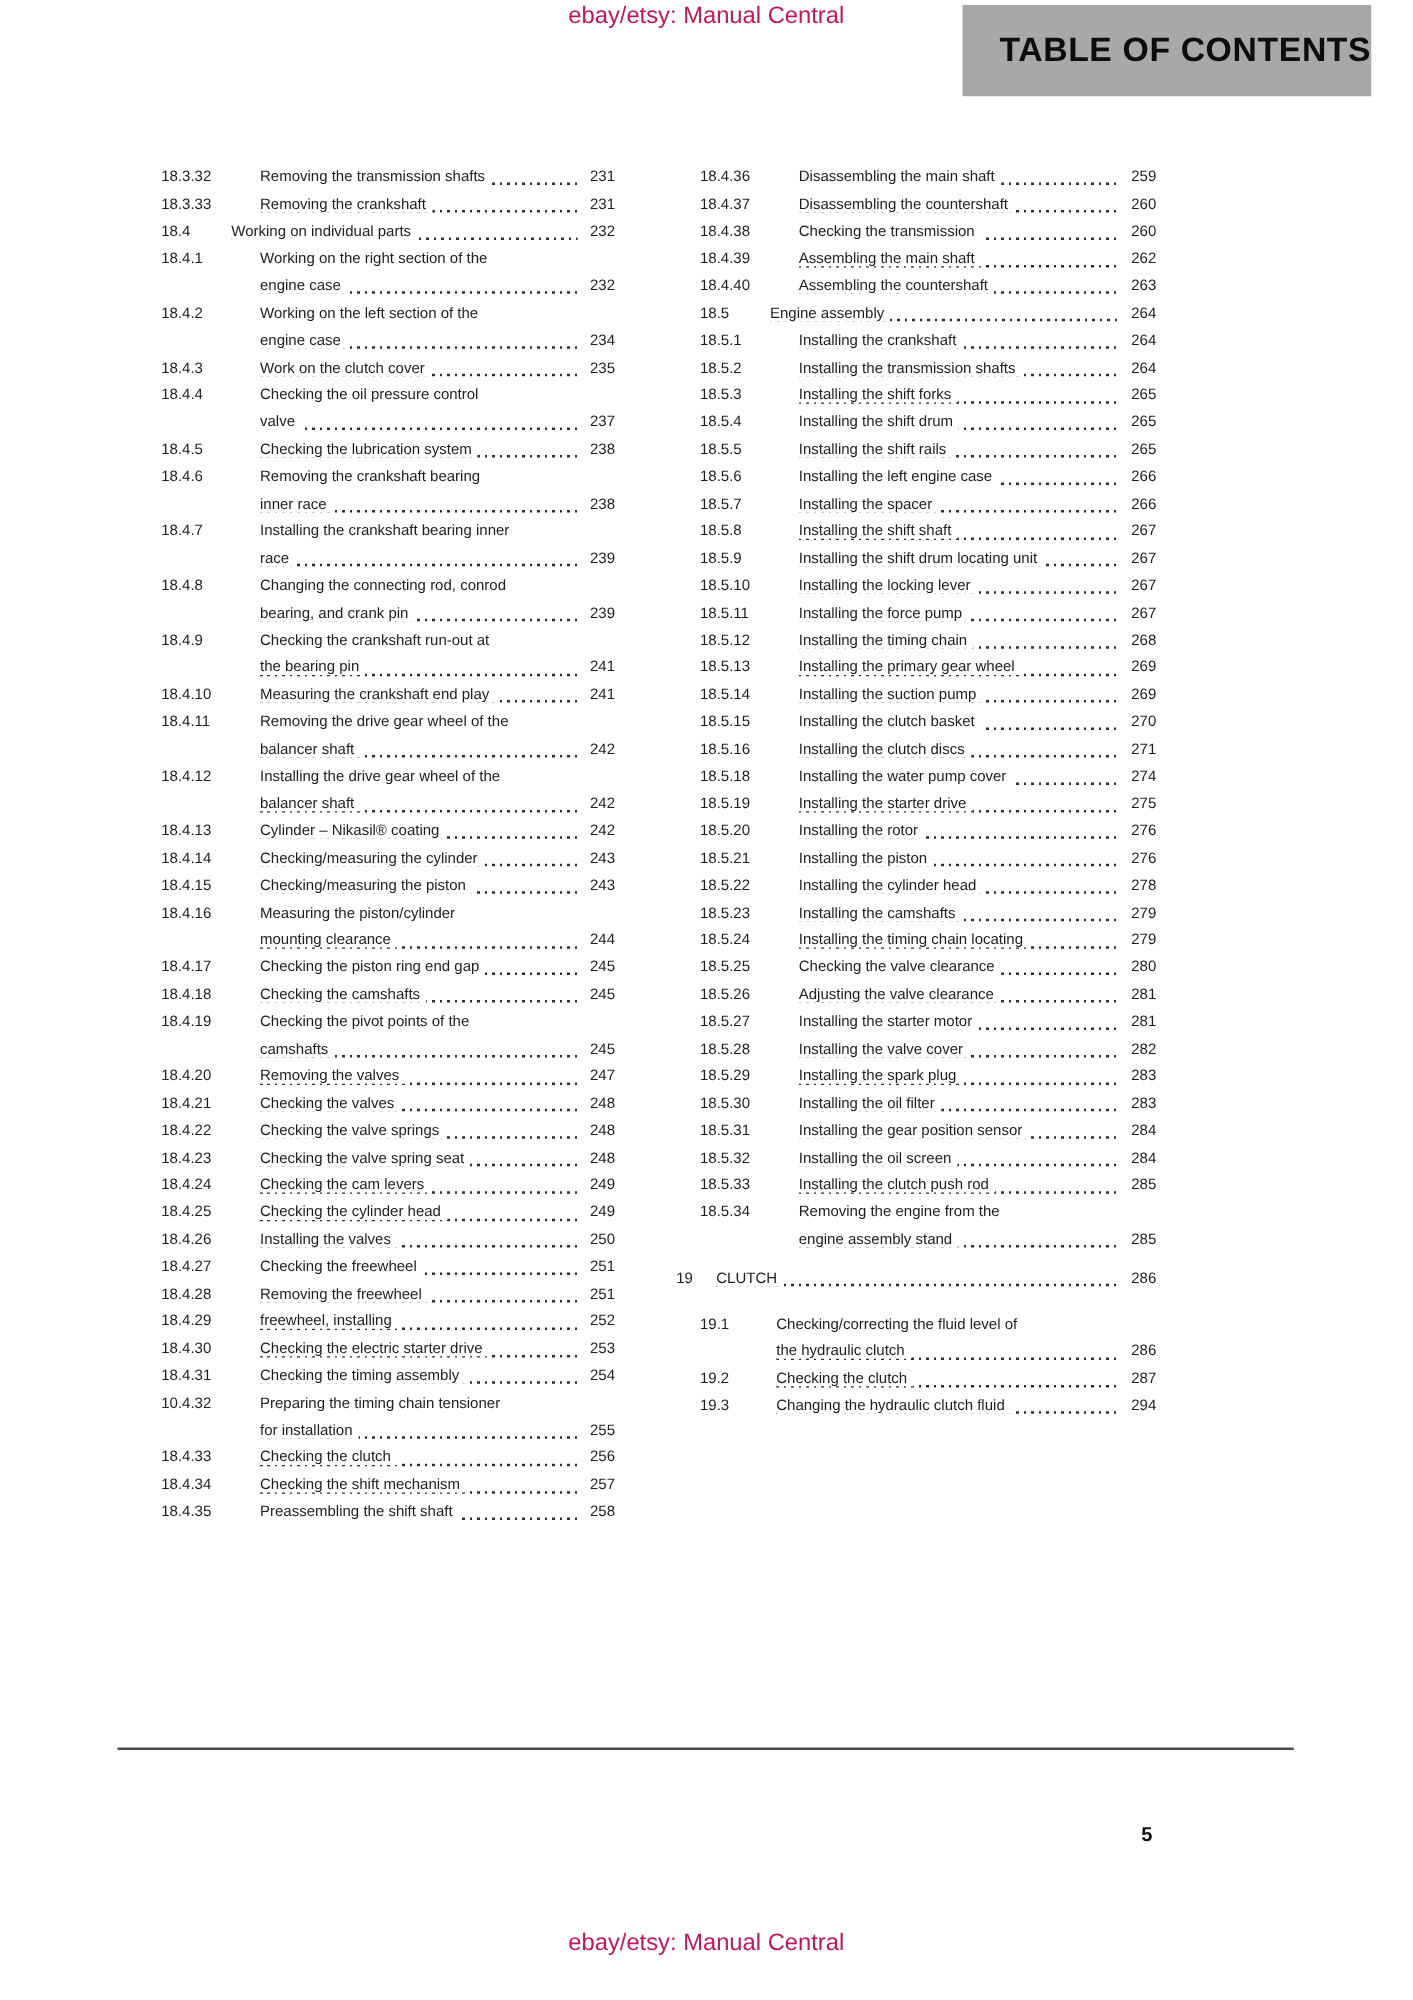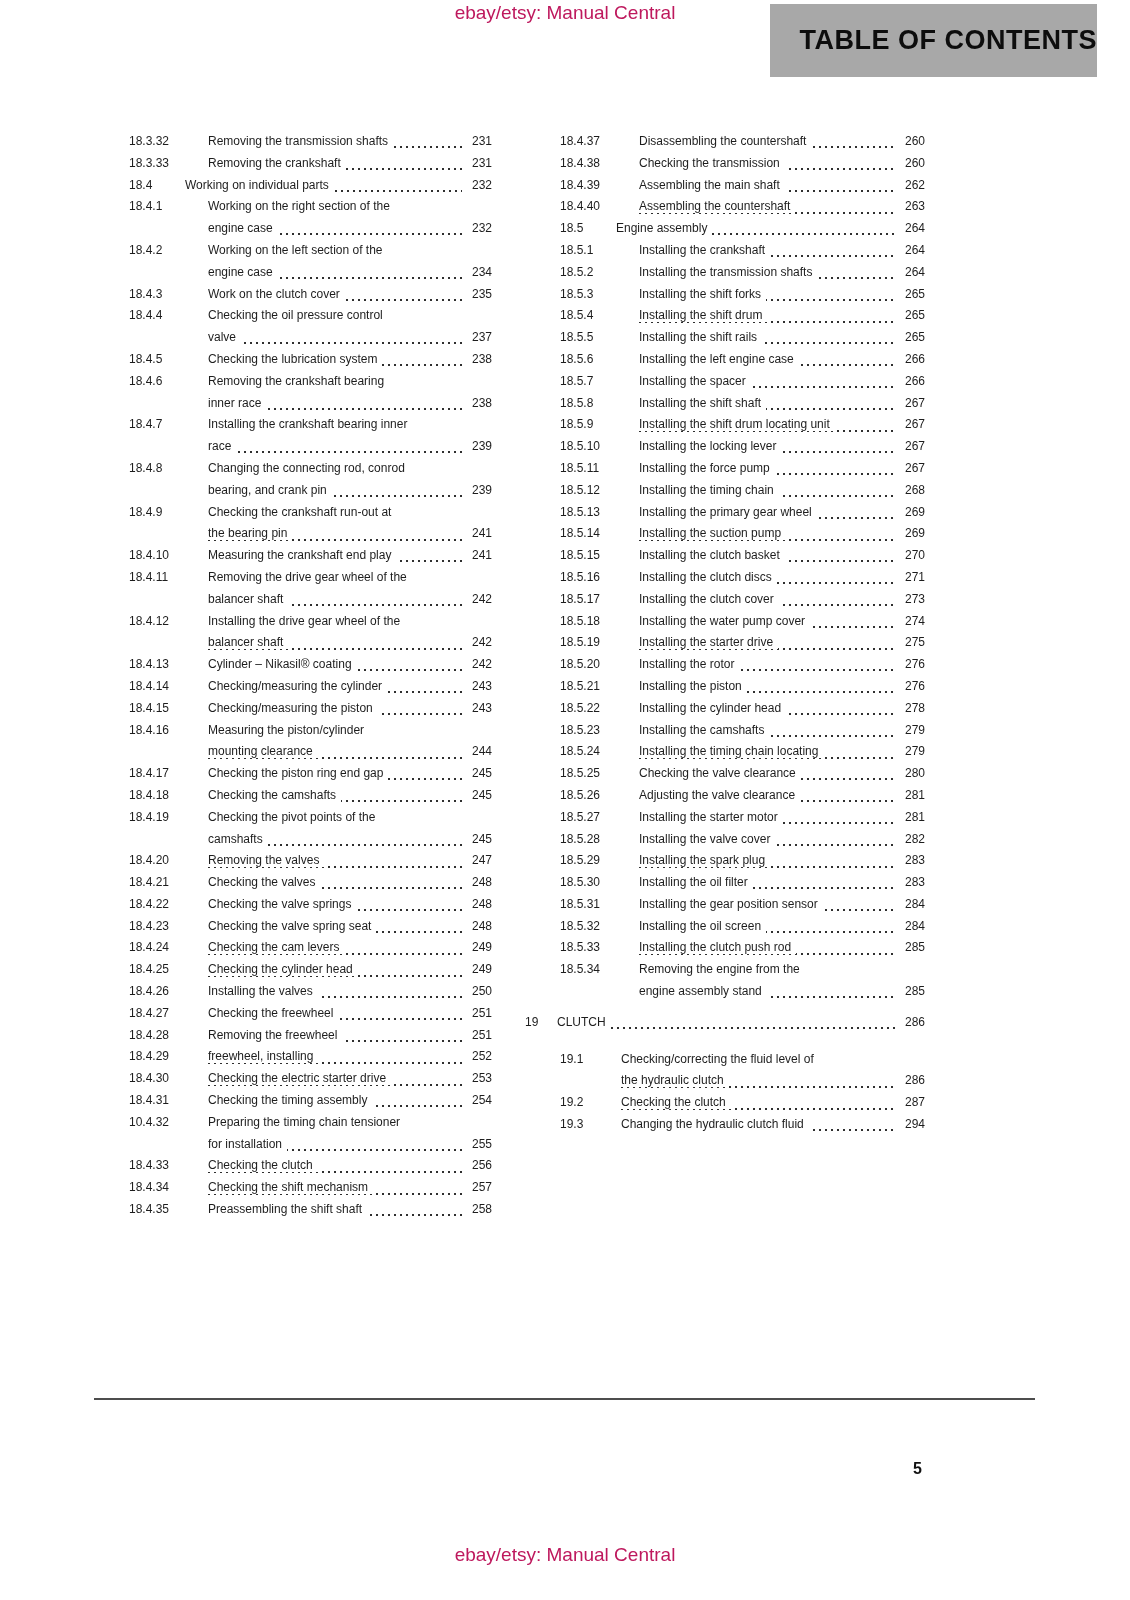--- a/index.html
+++ b/index.html
@@ -46,21 +46,21 @@
   .toc-col {
     position: absolute;
     top: 131px;
     font-size: 12px;
     line-height: 21.8px;
   }
   .toc-col.left  { left: 94px;  width: 398px; }
   .toc-col.right { left: 525px; width: 400px; }
 
   .entry { display: flex; margin-left: 35px; }
-  .entry.lv0 { margin-left: 0; }
+  .entry.lv0 { margin-left: 16px; }
   .entry.gap-before { margin-top: 9px; }
   .entry.gap-after  { margin-bottom: 15px; }
 
   .entry .num { flex: 0 0 79px; }
   .entry.lv0 .num { flex-basis: 32px; }
   .entry.lv1 .num { flex-basis: 56px; }
   .entry.lv3 .num { flex-basis: 61px; }
 
   .entry .body {
     flex: 1;
@@ -424,20 +424,28 @@
     <span class="body">
       <span class="dots"></span>
       <span class="tbox"><span class="t">Preassembling the shift shaft</span></span>
       <span class="pg">258</span>
     </span>
   </div>
   </div>
 
 <div class="toc-col right">
     <div class="entry lv2">
+    <span class="num">18.4.36</span>
+    <span class="body">
+      <span class="dots"></span>
+      <span class="tbox"><span class="t">Disassembling the main shaft</span></span>
+      <span class="pg">259</span>
+    </span>
+  </div>
+    <div class="entry lv2">
     <span class="num">18.4.37</span>
     <span class="body">
       <span class="dots"></span>
       <span class="tbox"><span class="t">Disassembling the countershaft</span></span>
       <span class="pg">260</span>
     </span>
   </div>
     <div class="entry lv2">
     <span class="num">18.4.38</span>
     <span class="body">
@@ -592,28 +600,20 @@
   </div>
     <div class="entry lv2">
     <span class="num">18.5.16</span>
     <span class="body">
       <span class="dots"></span>
       <span class="tbox"><span class="t">Installing the clutch discs</span></span>
       <span class="pg">271</span>
     </span>
   </div>
     <div class="entry lv2">
-    <span class="num">18.5.17</span>
-    <span class="body">
-      <span class="dots"></span>
-      <span class="tbox"><span class="t">Installing the clutch cover</span></span>
-      <span class="pg">273</span>
-    </span>
-  </div>
-    <div class="entry lv2">
     <span class="num">18.5.18</span>
     <span class="body">
       <span class="dots"></span>
       <span class="tbox"><span class="t">Installing the water pump cover</span></span>
       <span class="pg">274</span>
     </span>
   </div>
     <div class="entry lv2">
     <span class="num">18.5.19</span>
     <span class="body">

